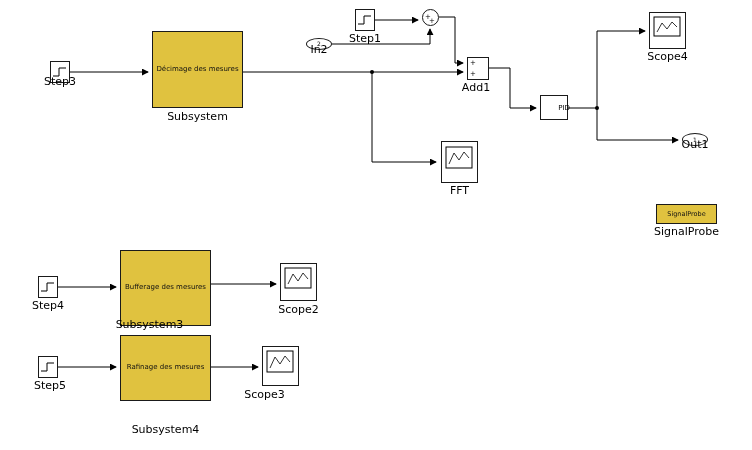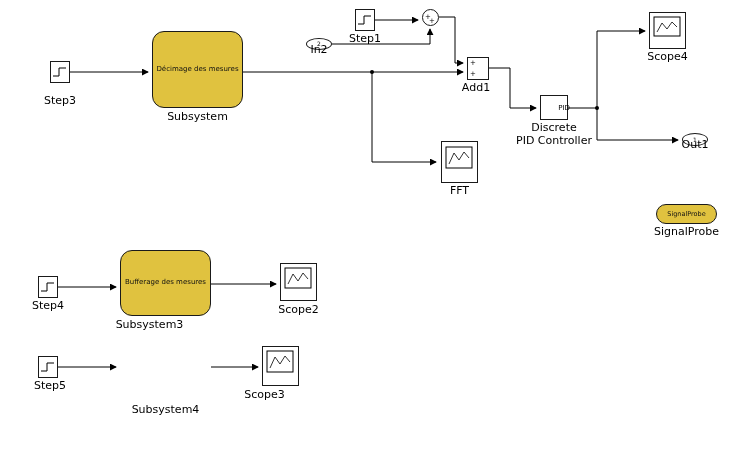--- a/index.html
+++ b/index.html
@@ -14,21 +14,21 @@
     background:var(--canvas-bg,#fff);
     font-family:"DejaVu Sans",sans-serif;
     overflow:hidden;color:#000;
   }
   .wires{position:absolute;left:0;top:0;}
   .block{
     position:absolute;box-sizing:border-box;
     border:1px solid var(--block-border,#1a1a1a);
     background:#fff;
   }
-  .yellow{background:var(--subsystem-fill,#E0C23F);border-radius:12px;}
+  .yellow{background:var(--subsystem-fill,#E0C23F);}
   .center-text{display:flex;align-items:center;justify-content:center;text-align:center;}
   .sub-text{font-size:7px;line-height:1.1;padding:2px;color:#111;}
   .lbl{
     position:absolute;font-size:11px;line-height:1.15;
     text-align:center;color:#000;white-space:nowrap;
   }
   .lbl.wrap{white-space:normal;}
   .oval{
     position:absolute;box-sizing:border-box;
     border:1px solid var(--block-border,#1a1a1a);
@@ -72,21 +72,21 @@
       <circle cx="372" cy="72" r="2"></circle>
       <circle cx="597" cy="108" r="2"></circle>
     </g>
   </svg>
 
   <div class="block" style="left:50px;top:61px;width:20px;height:22px">
     <svg width="18" height="20" viewBox="0 0 18 20">
       <polyline points="2,14 8,14 8,6 15,6" fill="none" stroke="#000" stroke-width="1"></polyline>
     </svg>
   </div>
-  <div class="lbl" style="left:35px;top:95px;width:50px">Step3</div>
+  <div class="lbl" style="left:35px;top:76px;width:50px">Step3</div>
 
   <div class="block yellow center-text" style="left:152px;top:31px;width:91px;height:77px">
     <span class="sub-text">Décimage des mesures</span>
   </div>
   <div class="lbl" style="left:152px;top:111px;width:91px">Subsystem</div>
 
   <div class="block" style="left:355px;top:9px;width:20px;height:22px">
     <svg width="18" height="20" viewBox="0 0 18 20">
       <polyline points="2,14 8,14 8,6 15,6" fill="none" stroke="#000" stroke-width="1"></polyline>
     </svg>
@@ -104,24 +104,20 @@
   </div>
 
   <div class="block" style="left:467px;top:57px;width:22px;height:23px">
     <span class="sum-plus" style="left:2px;top:2px">+</span>
     <span class="sum-plus" style="left:2px;top:13px">+</span>
   </div>
   <div class="lbl" style="left:455px;top:82px;width:42px">Add1</div>
 
   <div class="block center-text" style="left:540px;top:95px;width:28px;height:25px">
     <span class="pid-text">PID</span>
-  </div>
-  <div class="lbl wrap" style="left:514px;top:122px;width:80px">
-    <span>Discrete</span><br>
-    <span>PID Controller</span>
   </div>
 
   <div class="block" style="left:649px;top:12px;width:37px;height:37px">
     <svg width="35" height="35" viewBox="0 0 35 35">
       <rect x="4" y="4" width="26" height="19" fill="#fff" stroke="#000" stroke-width="1"></rect>
       <polyline points="7,19 12,10 17,16 22,9 27,14" fill="none" stroke="#000" stroke-width="0.8"></polyline>
     </svg>
   </div>
   <div class="lbl" style="left:639px;top:51px;width:57px">Scope4</div>
 
@@ -143,41 +139,44 @@
   </div>
   <div class="lbl" style="left:651px;top:226px;width:71px">SignalProbe</div>
 
   <div class="block" style="left:38px;top:276px;width:20px;height:22px">
     <svg width="18" height="20" viewBox="0 0 18 20">
       <polyline points="2,14 8,14 8,6 15,6" fill="none" stroke="#000" stroke-width="1"></polyline>
     </svg>
   </div>
   <div class="lbl" style="left:23px;top:300px;width:50px">Step4</div>
 
-  <div class="block yellow center-text" style="left:120px;top:250px;width:91px;height:66px">
+  <div class="block yellow center-text" style="left:120px;top:250px;width:91px;height:76px">
     <span class="sub-text">Bufferage des mesures</span>
   </div>
   <div class="lbl" style="left:104px;top:319px;width:91px">Subsystem3</div>
 
   <div class="block" style="left:280px;top:263px;width:37px;height:38px">
     <svg width="35" height="36" viewBox="0 0 35 36">
       <rect x="4" y="4" width="26" height="20" fill="#fff" stroke="#000" stroke-width="1"></rect>
       <polyline points="7,20 12,10 17,17 22,9 27,15" fill="none" stroke="#000" stroke-width="0.8"></polyline>
     </svg>
   </div>
   <div class="lbl" style="left:270px;top:304px;width:57px">Scope2</div>
 
   <div class="block" style="left:38px;top:356px;width:20px;height:22px">
     <svg width="18" height="20" viewBox="0 0 18 20">
       <polyline points="2,14 8,14 8,6 15,6" fill="none" stroke="#000" stroke-width="1"></polyline>
     </svg>
   </div>
   <div class="lbl" style="left:25px;top:380px;width:50px">Step5</div>
 
-  <div class="lbl" style="left:120px;top:404px;width:91px">Subsystem4</div>
+  <div class="block yellow center-text" style="left:120px;top:335px;width:91px;height:66px">
+    <span class="sub-text">Rafinage des mesures</span>
+  </div>
+  <div class="lbl" style="left:120px;top:424px;width:91px">Subsystem4</div>
 
   <div class="block" style="left:262px;top:346px;width:37px;height:40px">
     <svg width="35" height="38" viewBox="0 0 35 38">
       <rect x="4" y="4" width="26" height="21" fill="#fff" stroke="#000" stroke-width="1"></rect>
       <polyline points="7,21 12,10 17,17 22,9 27,15" fill="none" stroke="#000" stroke-width="0.8"></polyline>
     </svg>
   </div>
   <div class="lbl" style="left:236px;top:389px;width:57px">Scope3</div>
 
 </div>

